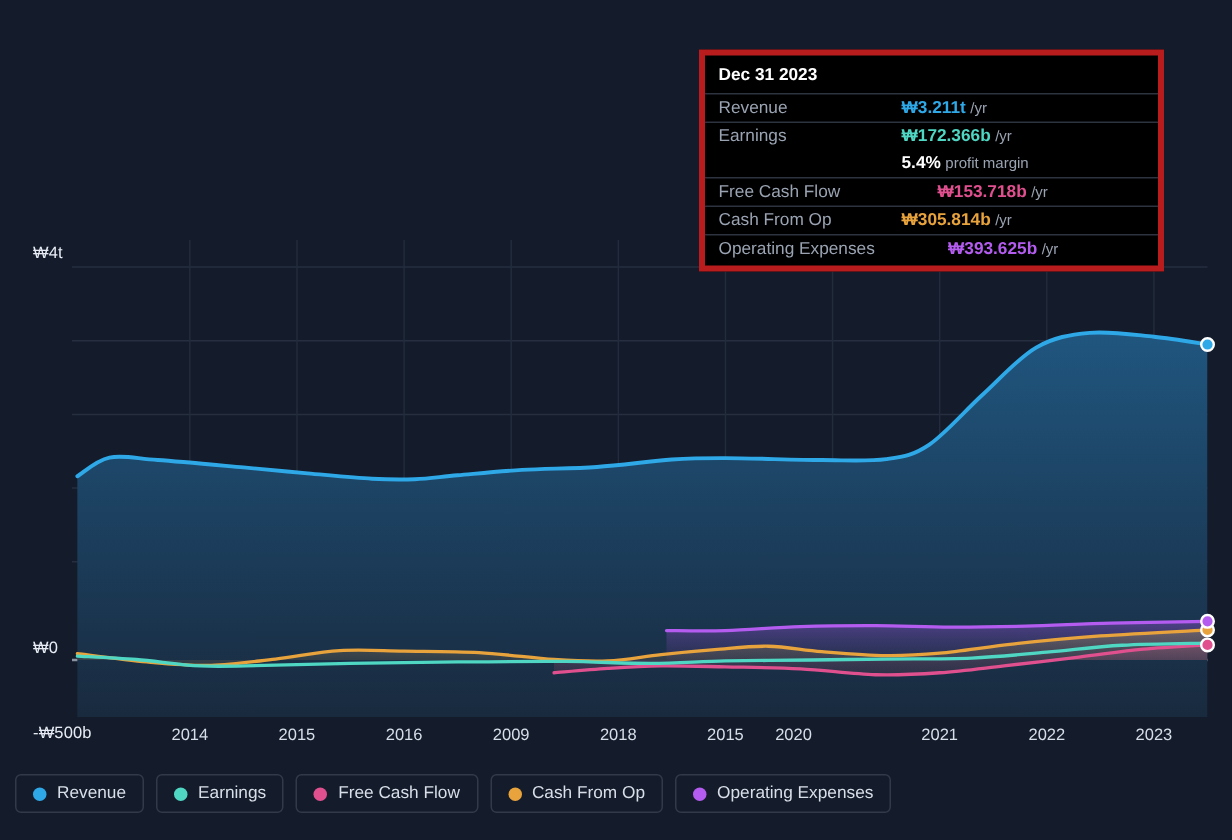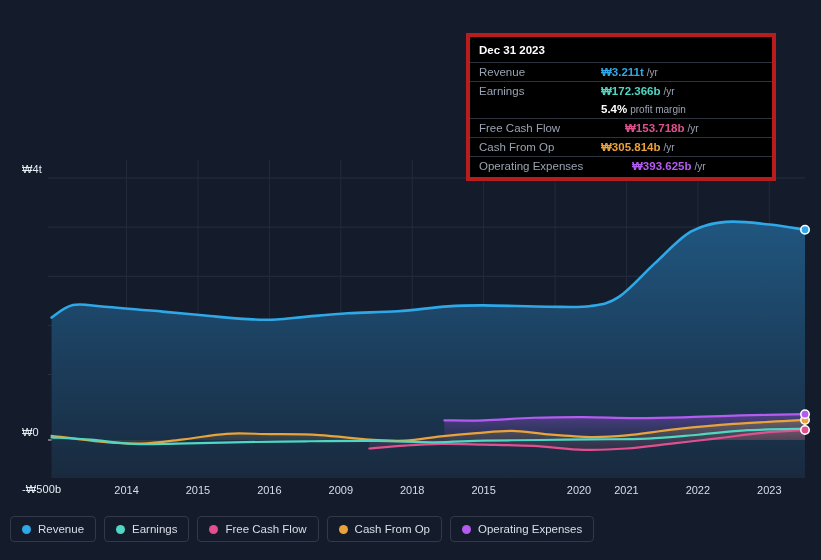--- a/index.html
+++ b/index.html
@@ -150,21 +150,21 @@
     <div class="ylabel" id="yl2" style="left: 22px; top: 482.75px;">-₩500b</div>
   </div>
 
   <div id="xaxis">
       <div class="xtick" style="left: 126.557px;">2014</div>
       <div class="xtick" style="left: 197.972px;">2015</div>
       <div class="xtick" style="left: 269.387px;">2016</div>
       <div class="xtick" style="left: 340.802px;">2009</div>
       <div class="xtick" style="left: 412.217px;">2018</div>
       <div class="xtick" style="left: 483.632px;">2015</div>
-      <div class="xtick" style="left: 579px;">2020</div>
+      <div class="xtick" style="left: 529px;">2020</div>
       <div class="xtick" style="left: 626.462px;">2021</div>
       <div class="xtick" style="left: 697.877px;">2022</div>
       <div class="xtick" style="left: 769.292px;">2023</div>
     </div>
 
   <div id="tooltip">
     <div class="tt-title">Dec 31 2023</div>
     <div id="tt-rows">
         <div class="tt-row">
           <div class="tt-label">Revenue</div>

